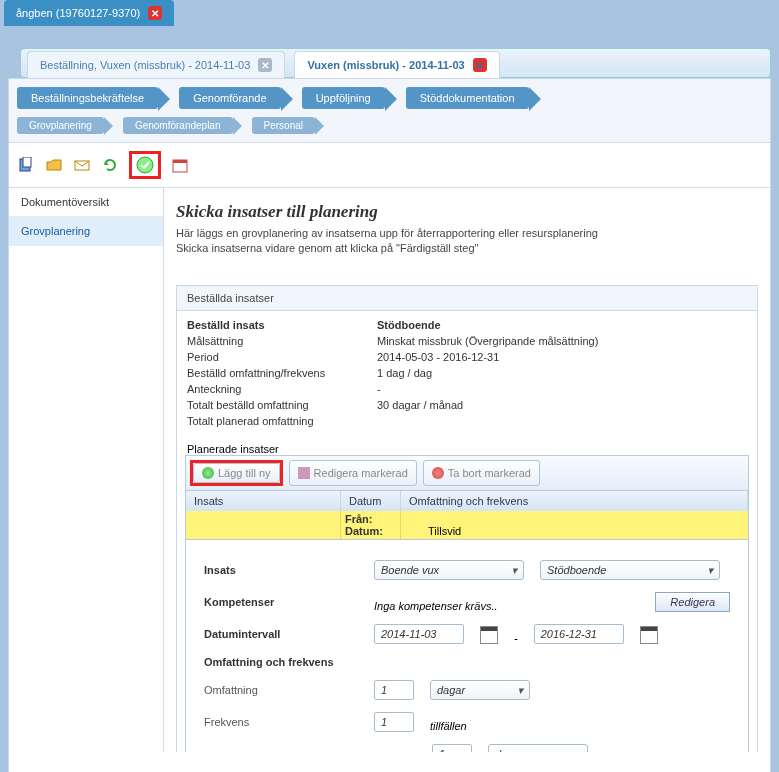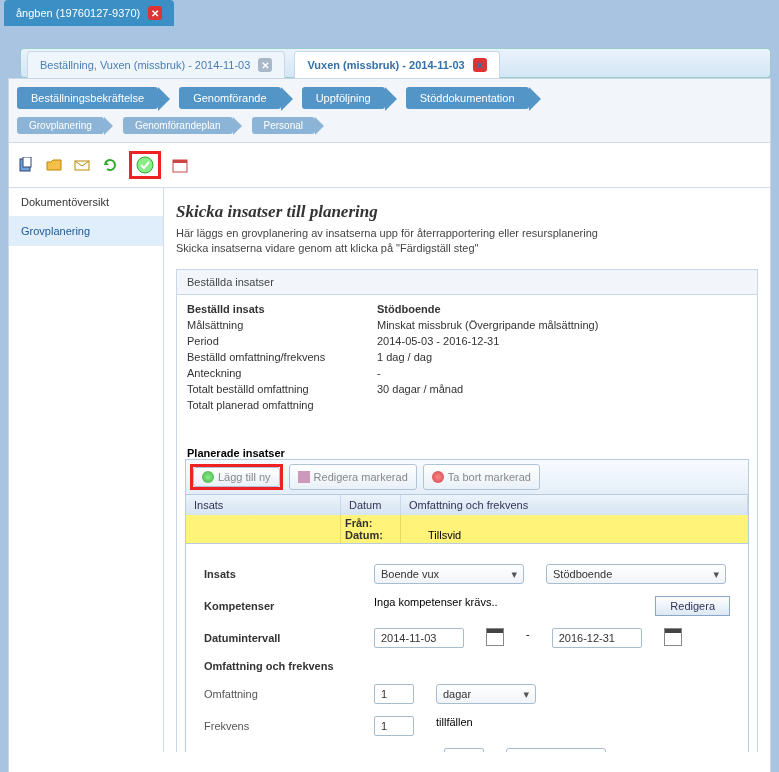--- a/index.html
+++ b/index.html
@@ -70,33 +70,33 @@
 
   .body-split { display: flex; height: calc(100% - 130px); }
   .left-col { width: 155px; border-right: 1px solid #d0dce8; }
   .left-item {
     padding: 8px 12px; border-bottom: 1px solid #e4ecf4; color: #333;
   }
   .left-item.sel { background: #e0eefb; color: #1a5a9a; }
 
   .right-col { flex: 1; padding: 14px 12px; overflow: hidden; }
   .page-title { font-family: Georgia, serif; font-style: italic; font-weight: bold; font-size: 17px; color: #333; margin-bottom: 4px; }
-  .page-sub { color: #444; line-height: 1.4; margin-bottom: 12px; }
+  .page-sub { color: #444; line-height: 1.4; margin-bottom: 28px; }
 
   .box { border: 1px solid #c8d8e8; }
   .box-h { background: #f2f6fa; padding: 6px 10px; border-bottom: 1px solid #c8d8e8; color: #444; }
   .box-body { padding: 6px 10px; }
 
   .kv-row { display: flex; padding: 2px 0; }
   .kv-row .k { width: 190px; color: #333; }
   .kv-row .k.b { font-weight: bold; }
   .kv-row .v { flex: 1; color: #333; }
   .kv-row .v.b { font-weight: bold; }
 
-  .sub-section-label { font-weight: bold; padding: 8px 0 0 10px; margin-top: 20px; }
+  .sub-section-label { font-weight: normal; padding: 8px 0 0 10px; }
 
   .grid-toolbar { background: linear-gradient(#f8fbff,#e4eef8); border: 1px solid #b8cce0; padding: 4px; display: flex; gap: 6px; }
   .grid-btn {
     border: 1px solid #b0c4d8; background: linear-gradient(#fff,#e8f0f8); color: #888;
     padding: 3px 8px; border-radius: 3px; display: inline-flex; align-items: center; gap: 4px;
   }
   .grid-btn .circ { width: 12px; height: 12px; border-radius: 50%; display: inline-block; }
   .circ.green { background: radial-gradient(#8e8,#4a4); }
   .circ.red { background: radial-gradient(#f88,#c44); }
   .sm-icon { width:12px; height:12px; background:#b8c; display:inline-block;}
@@ -112,21 +112,21 @@
   }
   .grid-row-yellow .c1 { width: 155px; border-right: 1px solid #e8d860; }
   .grid-row-yellow .c2 { width: 60px; border-right: 1px solid #e8d860; padding: 2px 4px; font-weight: bold; }
   .grid-row-yellow .c2 .lbl { color: #333; }
   .grid-row-yellow .c3 { flex: 1; padding: 2px 4px; margin-left: 23px; }
 
   .form-area { border: 1px solid #b8cce0; border-top: none; padding: 14px 18px 16px 18px; background: #fff; }
   .form-row { display: flex; align-items: center; padding: 6px 0; }
   .form-row .lbl { width: 170px; color: #333; }
   .form-row .lbl.sub { width: 170px; padding-left: 0; color:#555;}
-  .form-row .ctl { flex: 1; display: flex; align-items: flex-start; gap: 22px; }
+  .form-row .ctl { flex: 1; display: flex; align-items: flex-end; gap: 16px; font-style: italic; }
 
   .dropdown {
     border: 1px solid #a8bcd0; background: linear-gradient(#fff,#f0f4f8); padding: 3px 22px 3px 6px;
     border-radius: 3px; position: relative; color: #333; min-width: 100px;
   }
   .dropdown::after {
     content: '▾'; position: absolute; right: 6px; top: 3px; color: #555;
   }
   .textin {
     border: 1px solid #a8bcd0; background: #fff; padding: 3px 6px; border-radius: 2px;

